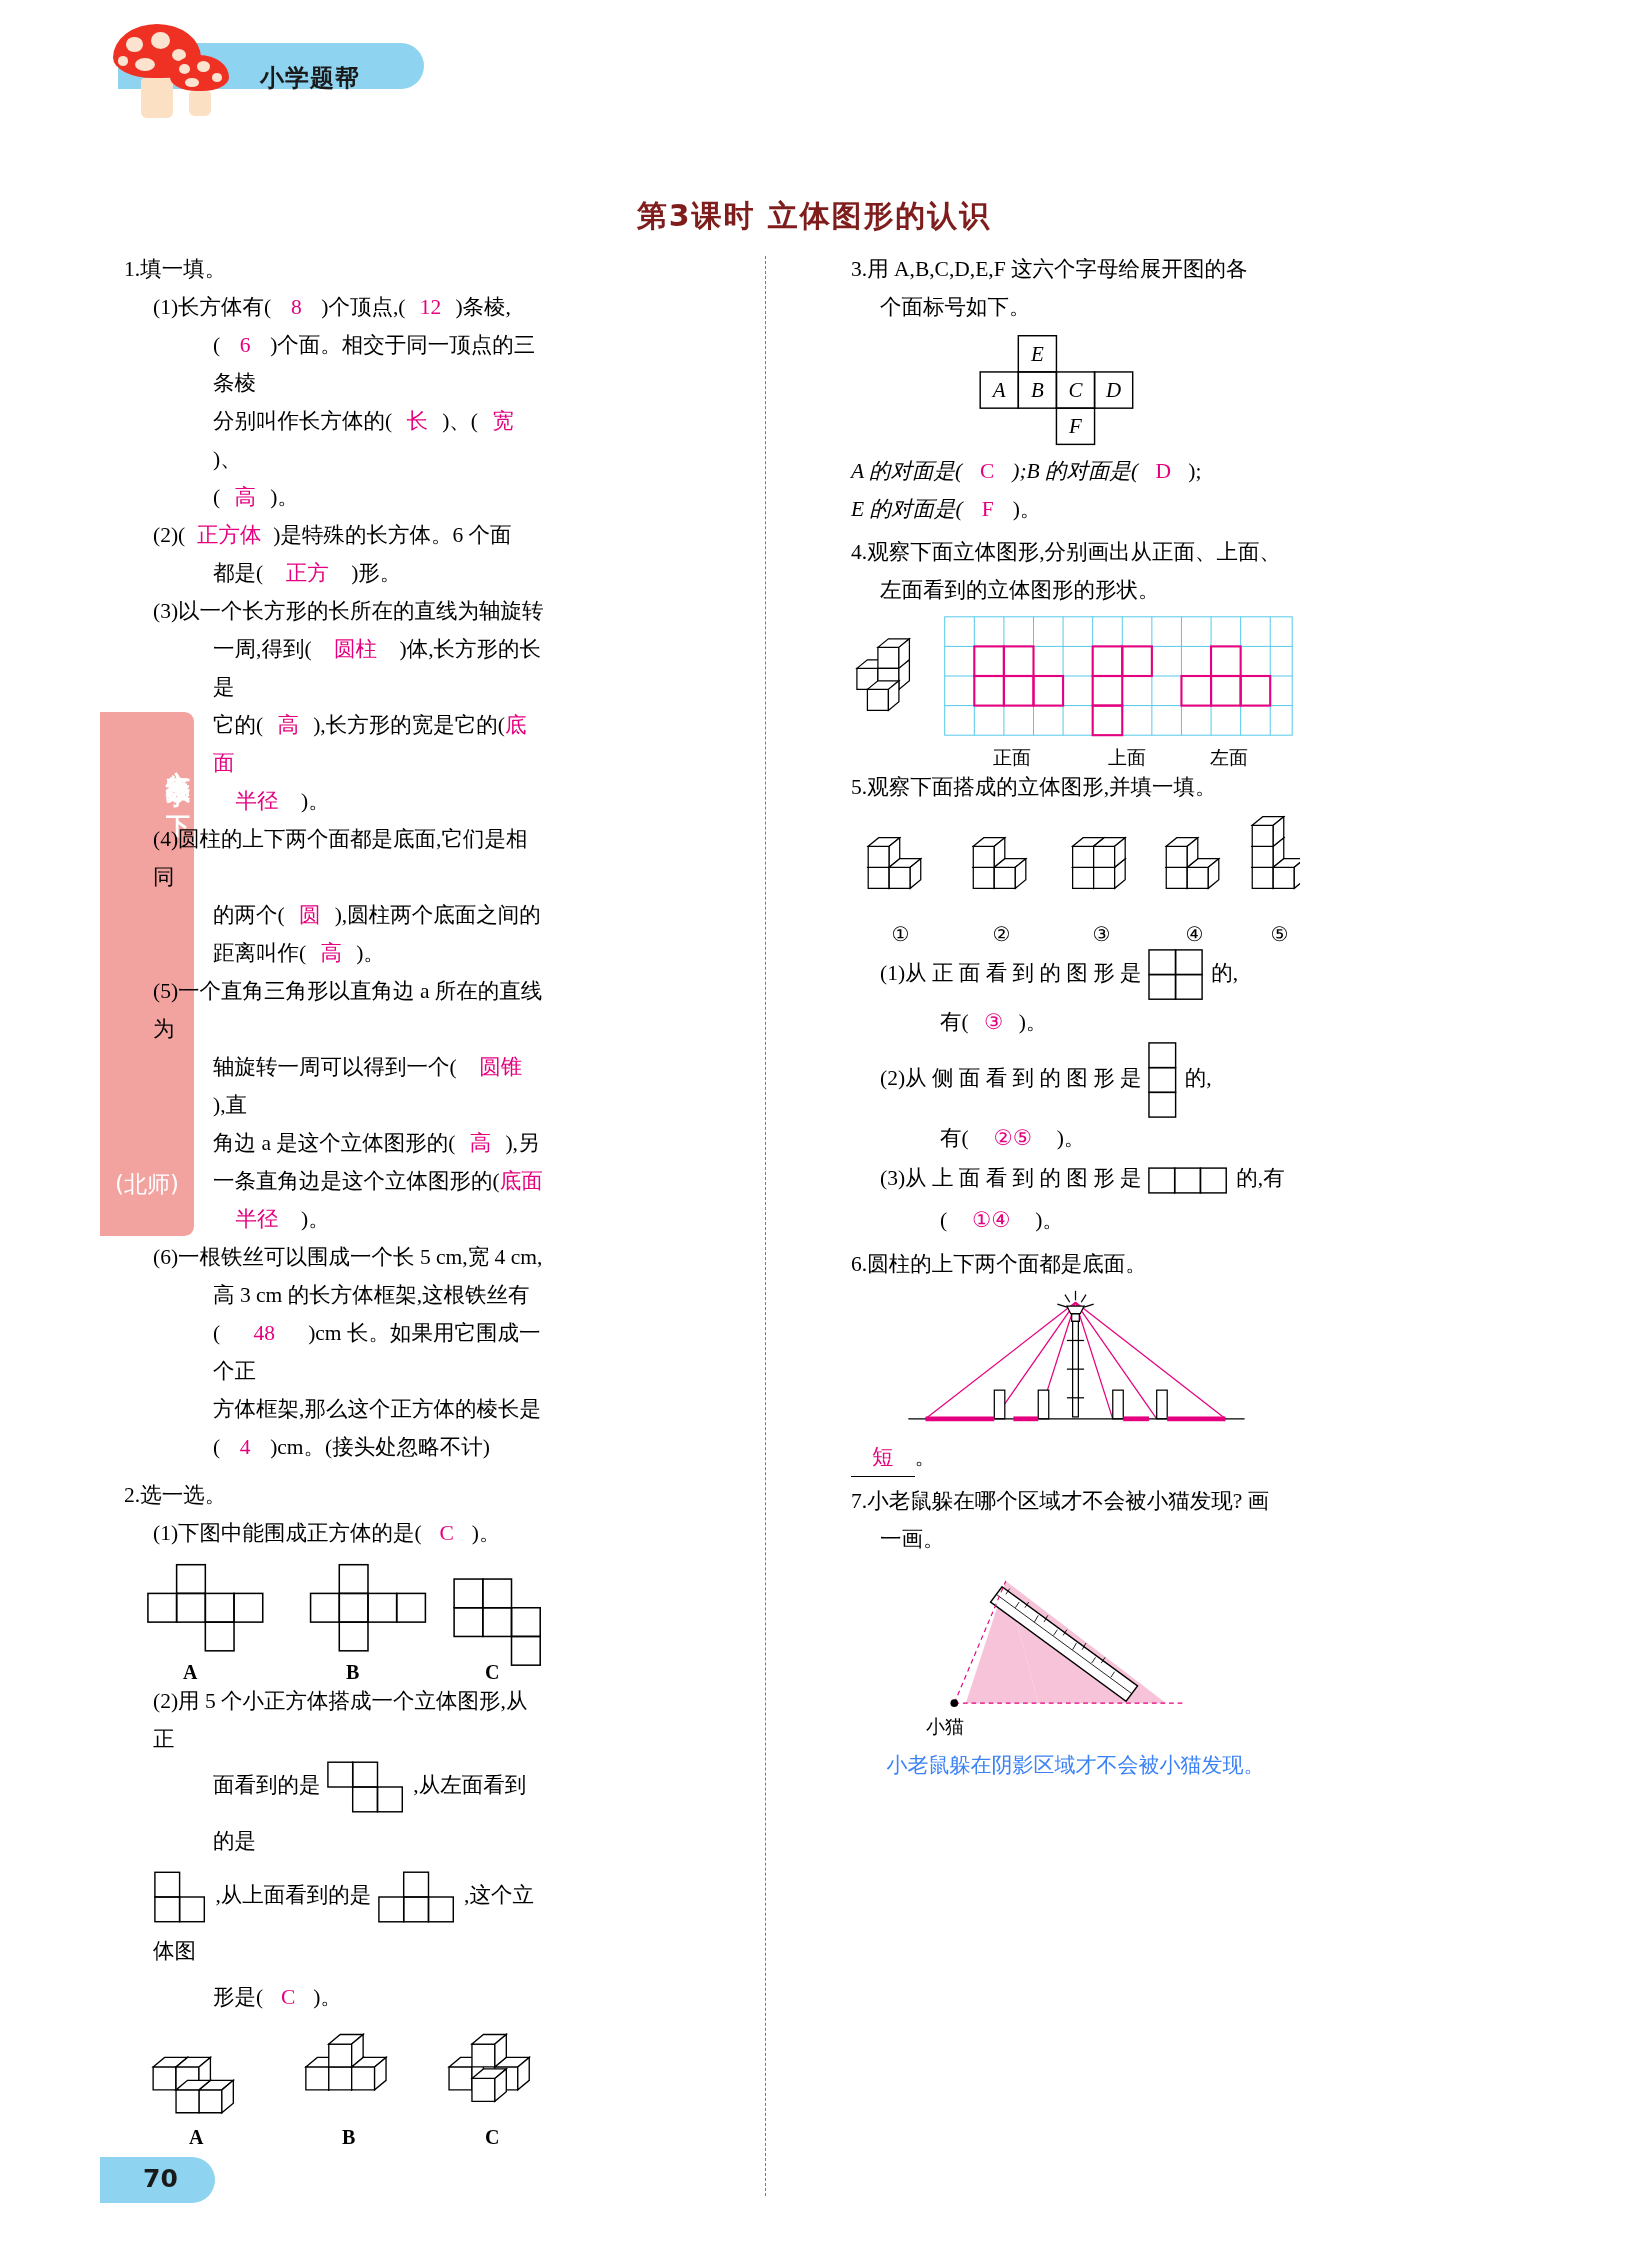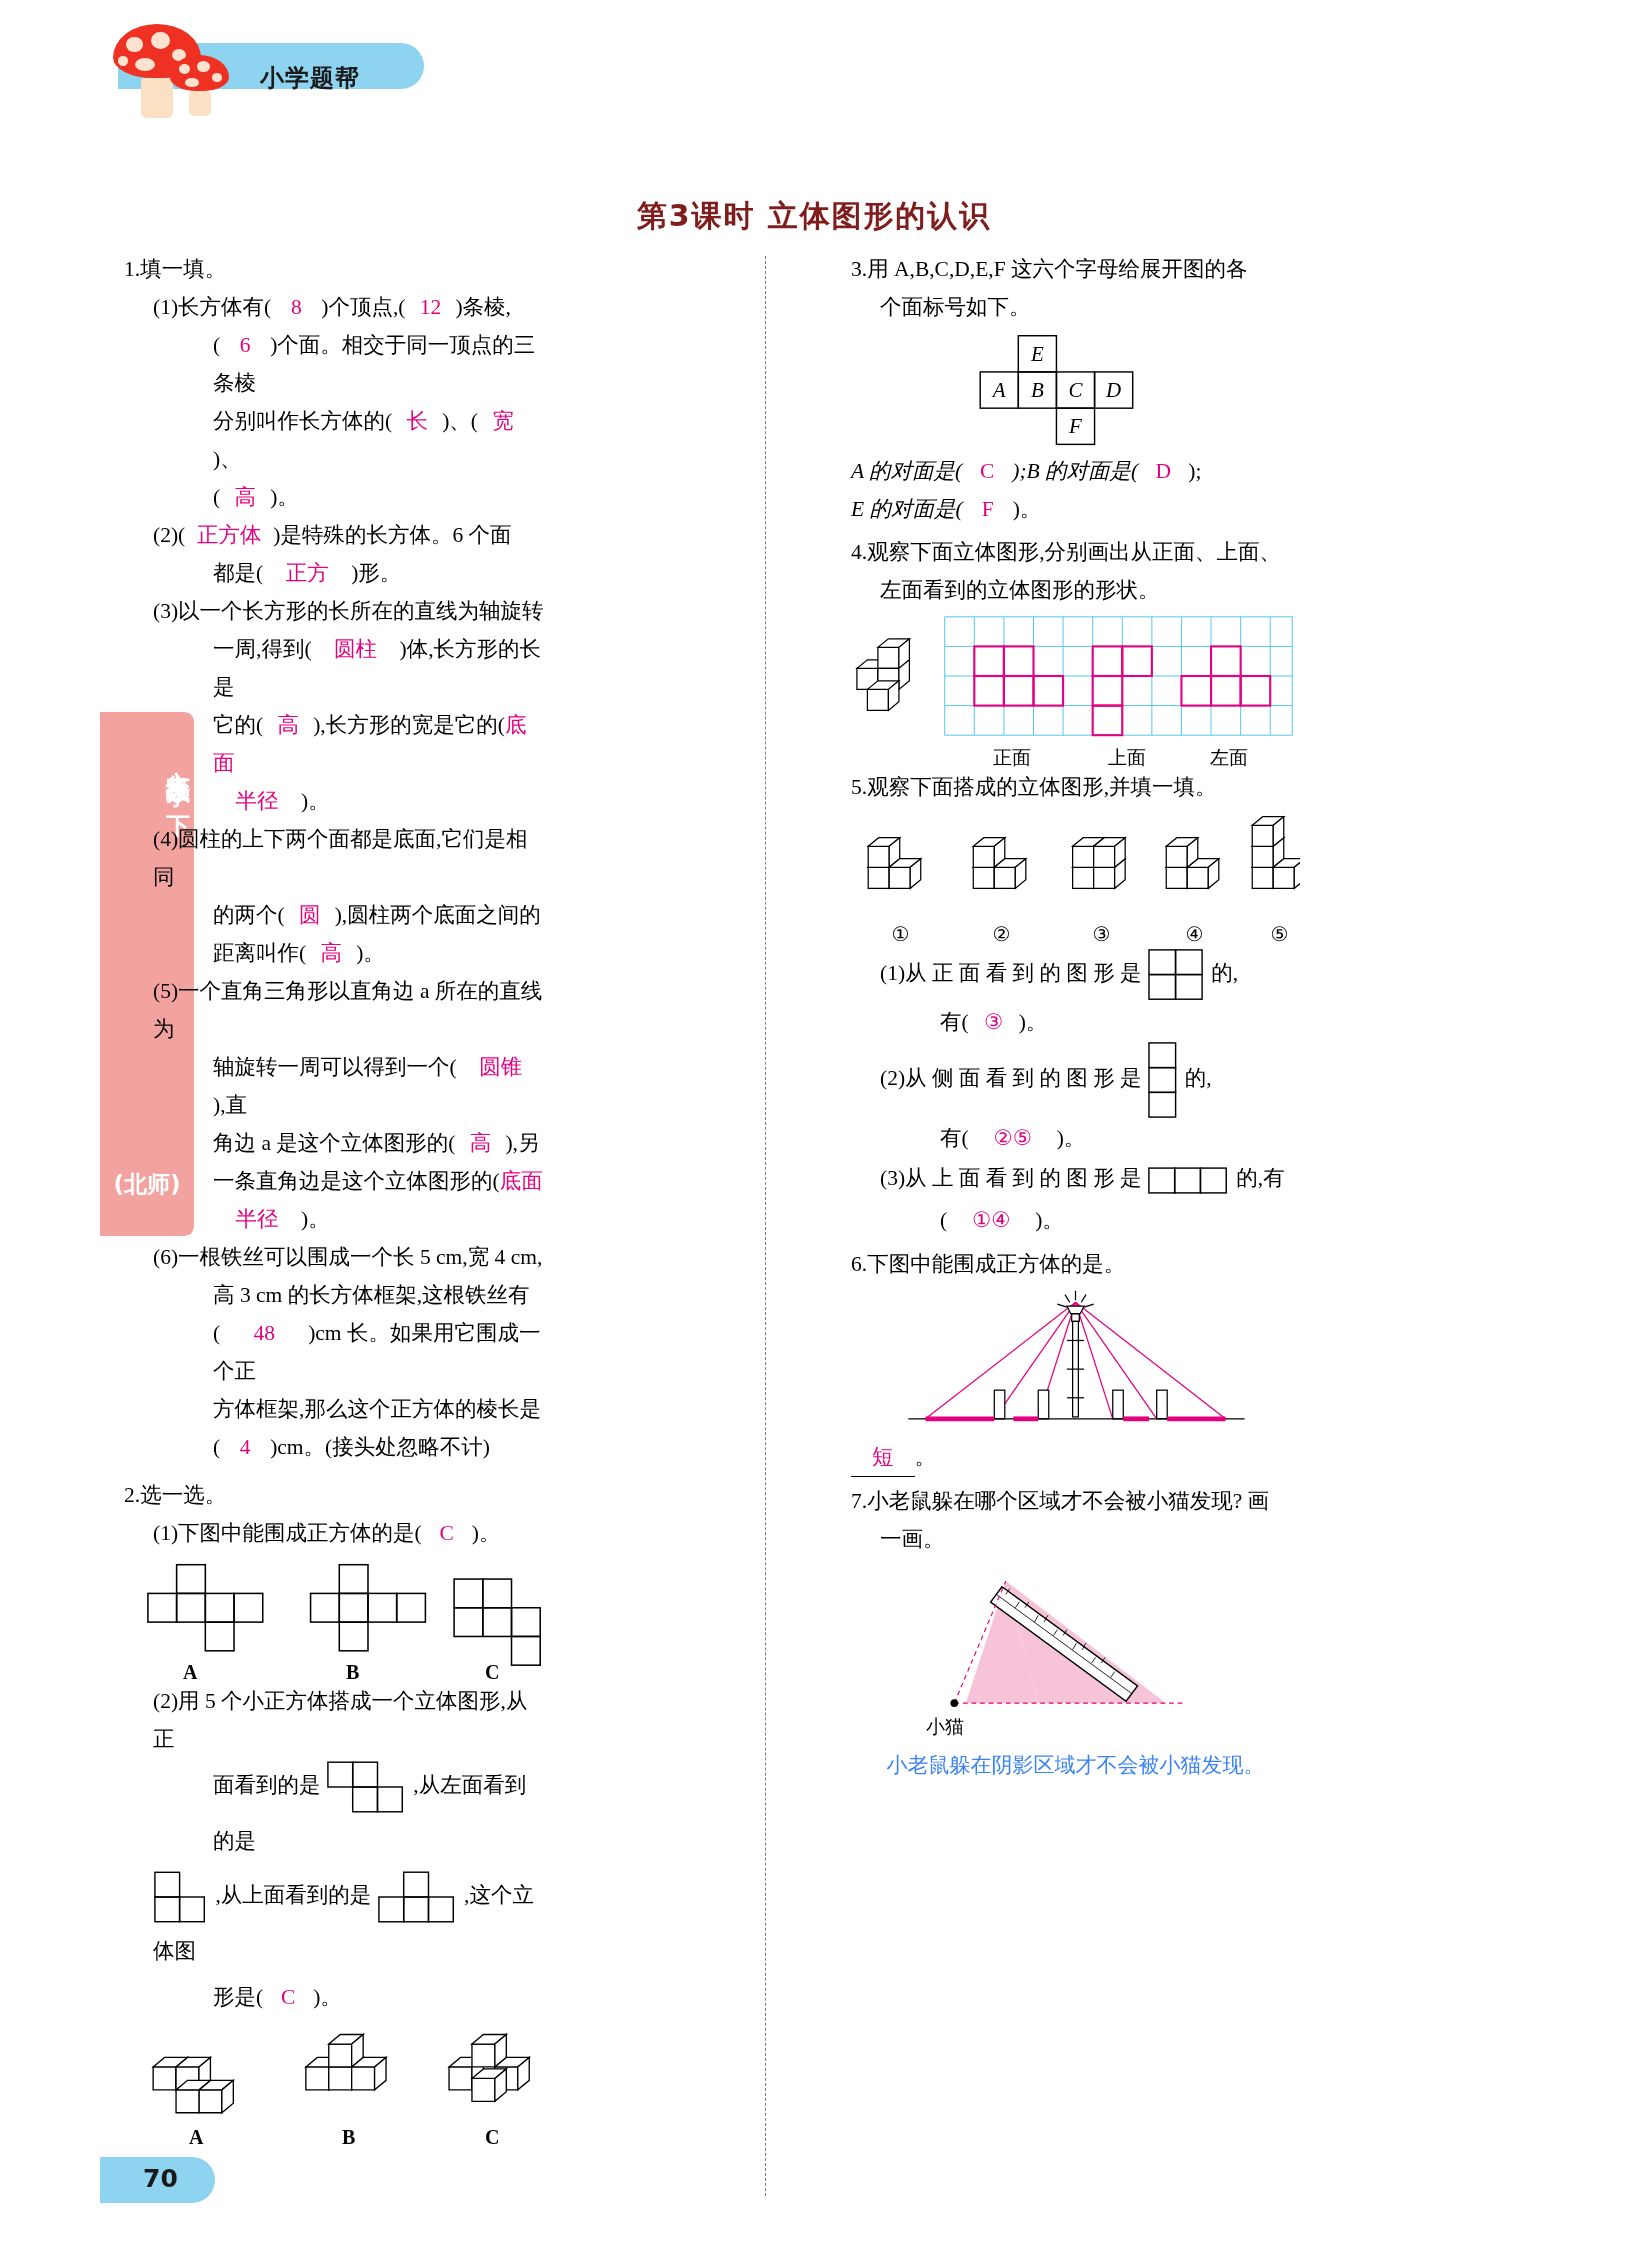--- a/index.html
+++ b/index.html
@@ -32,21 +32,21 @@
   }
   .sidetab .vtext{
     position:absolute; left:0; right:0; top:40px;
     writing-mode:vertical-rl; text-orientation:upright;
     font-family:"DejaVu Sans", sans-serif; font-weight:bold;
     font-size:24px; color:#ffffff; letter-spacing:2.9px;
     margin:0 auto; text-align:left; height:382px;
   }
   .sidetab .vtext2{
     position:absolute; left:0; right:0; bottom:36px;
-    font-family:"DejaVu Sans", sans-serif; font-weight:bold;
+    font-family:"DejaVu Sans", sans-serif; font-weight:normal;
     font-size:23px; color:#ffffff; text-align:center;
   }
   
   .pagenum-band{
     position:absolute; left:100px; bottom:57px; width:115px; height:46px;
     background:#8ed4f0; border-radius:0 23px 23px 0;
   }
   .pagenum{
     position:absolute; left:143px; bottom:67px;
     font-family:"DejaVu Sans", sans-serif; font-weight:bold; font-size:25px; color:#1a1a1a;
@@ -520,21 +520,21 @@
                 <rect x="56" y="3" width="27" height="26"></rect>
           </g>
             </svg>
         </span>
         <span>的,有</span></div>
       <div class="ind"><span>(</span><span class="ans blank-wide">①④</span><span>)。</span></div>
     </div>
   </div>
 
   <div class="q" style="margin-top:3.8px;">
-    <div><span>6.</span><span>下图中能围成正方体的是。</span></div>
+    <div><span>6.</span><span>圆柱的上下两个面都是底面。</span></div>
 
     <div style="margin-top:1.9px;">
       <svg width="449" height="153" viewBox="0 0 470 160">
 
         <g stroke="#e4007f" stroke-width="1.3" fill="none">
           <line x1="235" y1="18" x2="78" y2="140"></line>
           <line x1="235" y1="18" x2="392" y2="140"></line>
           <line x1="235" y1="18" x2="150" y2="140"></line>
           <line x1="235" y1="18" x2="320" y2="140"></line>
           <line x1="235" y1="18" x2="196" y2="140"></line>

